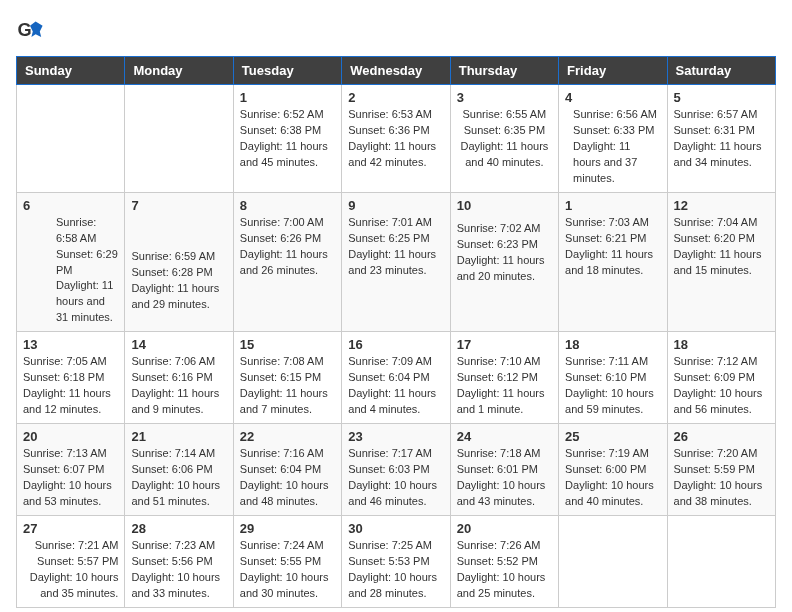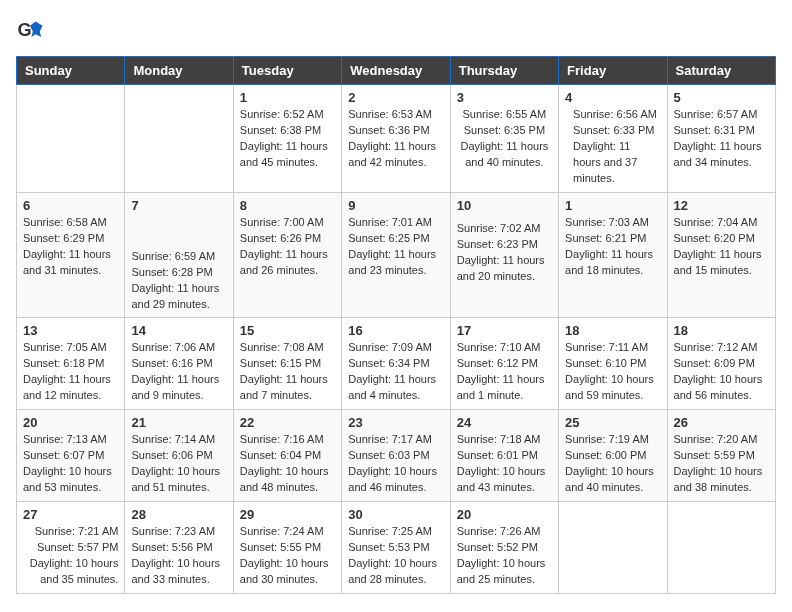--- a/index.html
+++ b/index.html
@@ -151,21 +151,21 @@
         <td>
           <span class="day-num">5</span>
           <div class="day-info" style="white-space: pre-line;">Sunrise: 6:57 AM
 Sunset: 6:31 PM
 Daylight: 11 hours and 34 minutes.</div>
         </td>
       </tr>
       <tr>
         <td>
           <span class="day-num">6</span>
-          <div class="day-info" style="white-space: pre-line;">Sunrise: 6:58 AM
+          <div class="day-info" style="white-space: pre-line; margin-left: 33px;">Sunrise: 6:58 AM
 Sunset: 6:29 PM
 Daylight: 11 hours and 31 minutes.</div>
         </td>
         <td>
           <span class="day-num">7</span>
           <div class="day-info" style="white-space: pre-line; margin-top: 36px;">Sunrise: 6:59 AM
 Sunset: 6:28 PM
 Daylight: 11 hours and 29 minutes.</div>
         </td>
         <td>
@@ -214,21 +214,21 @@
         </td>
         <td>
           <span class="day-num">15</span>
           <div class="day-info" style="white-space: pre-line;">Sunrise: 7:08 AM
 Sunset: 6:15 PM
 Daylight: 11 hours and 7 minutes.</div>
         </td>
         <td>
           <span class="day-num">16</span>
           <div class="day-info" style="white-space: pre-line;">Sunrise: 7:09 AM
-Sunset: 6:34 PM
+Sunset: 6:04 PM
 Daylight: 11 hours and 4 minutes.</div>
         </td>
         <td>
           <span class="day-num">17</span>
           <div class="day-info" style="white-space: pre-line;">Sunrise: 7:10 AM
 Sunset: 6:12 PM
 Daylight: 11 hours and 1 minute.</div>
         </td>
         <td>
           <span class="day-num">18</span>

